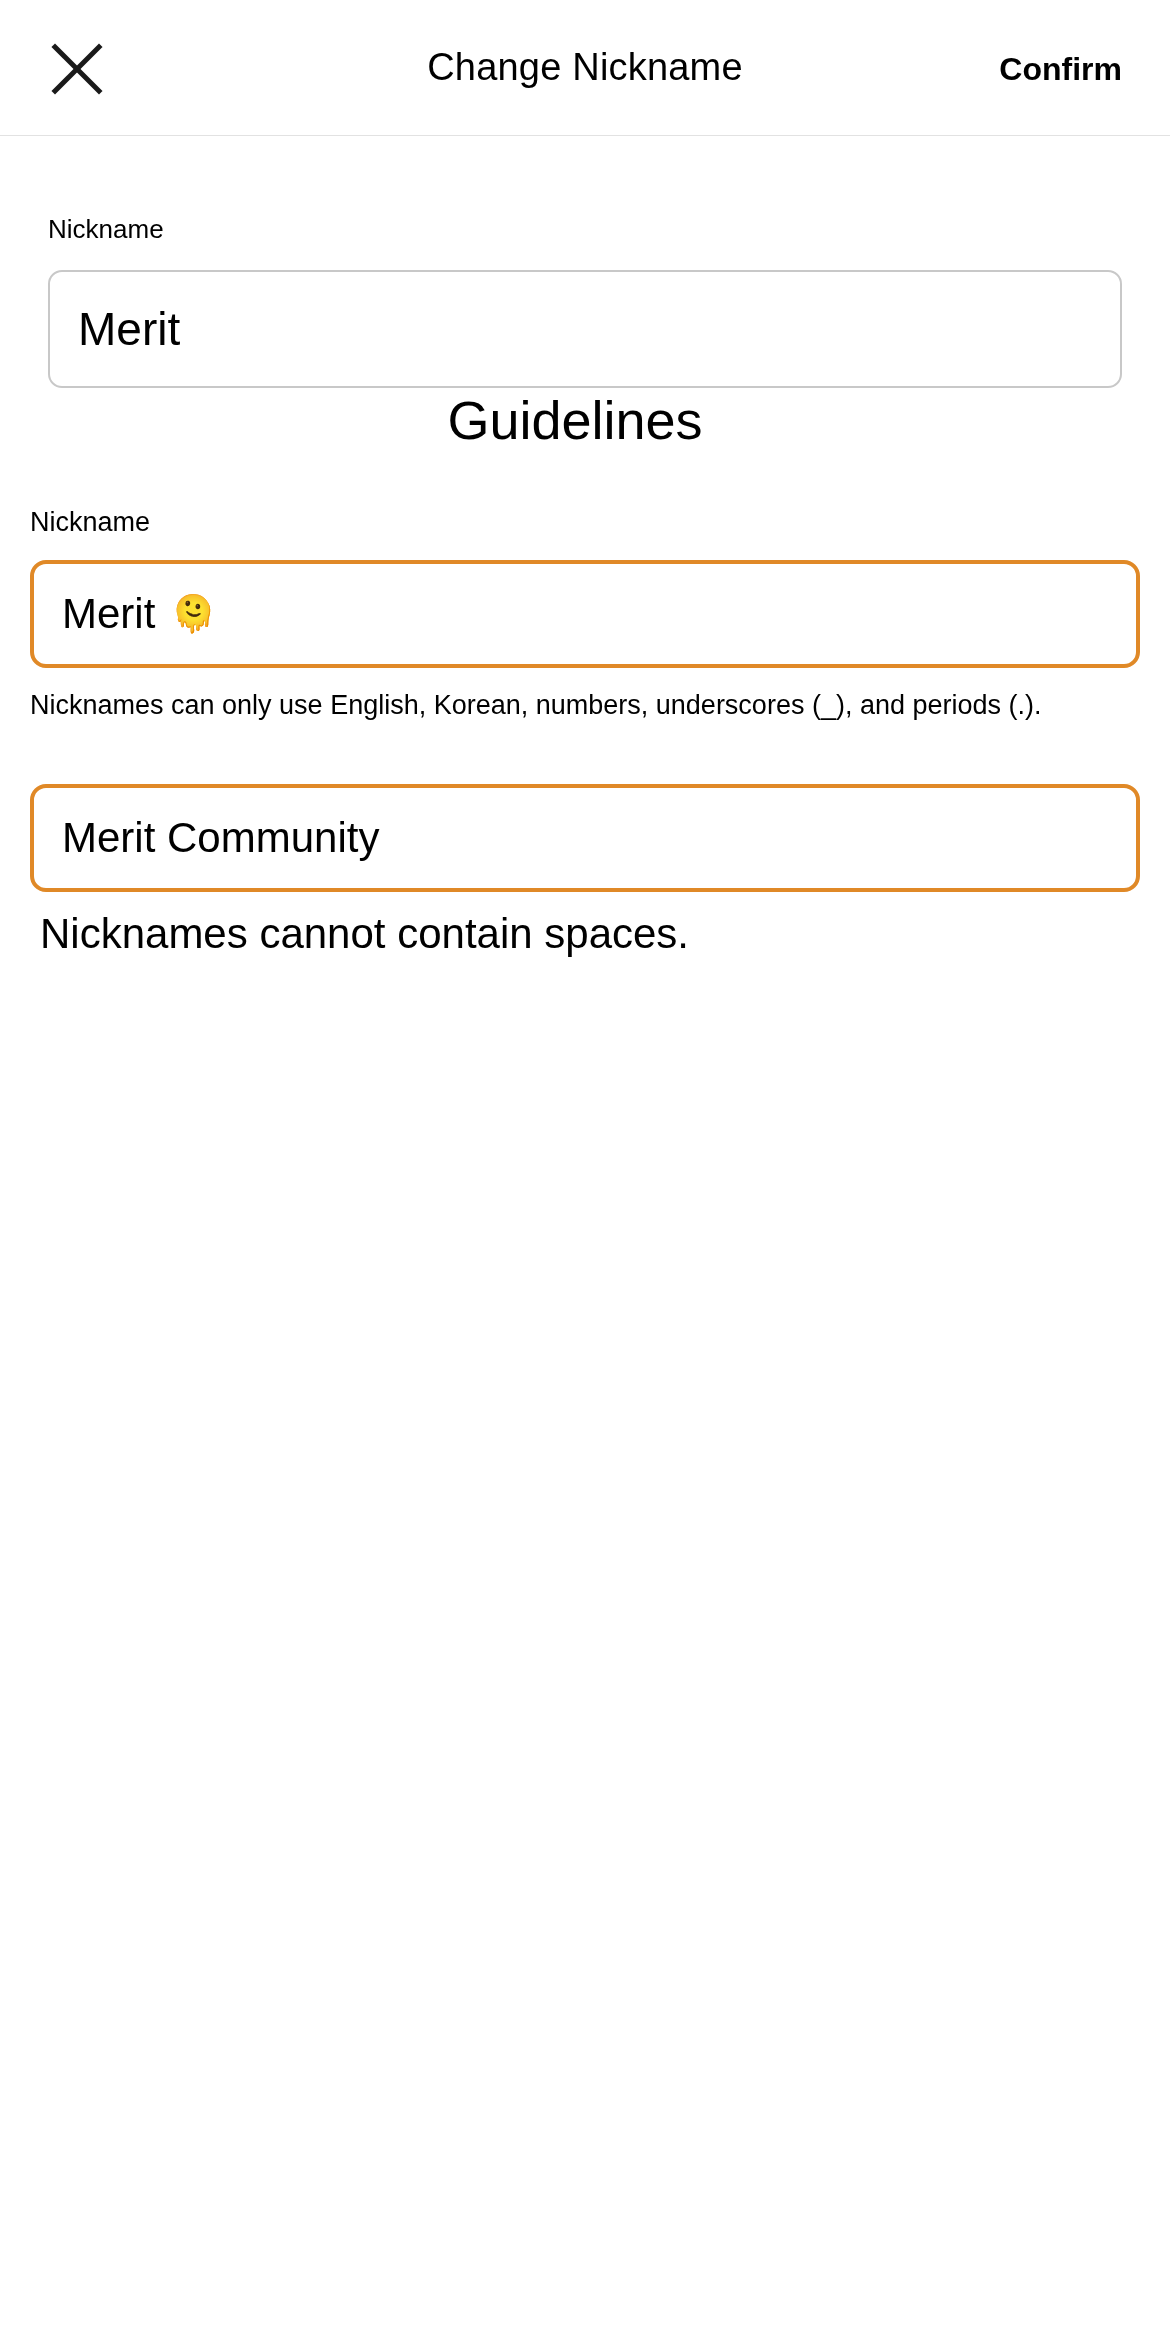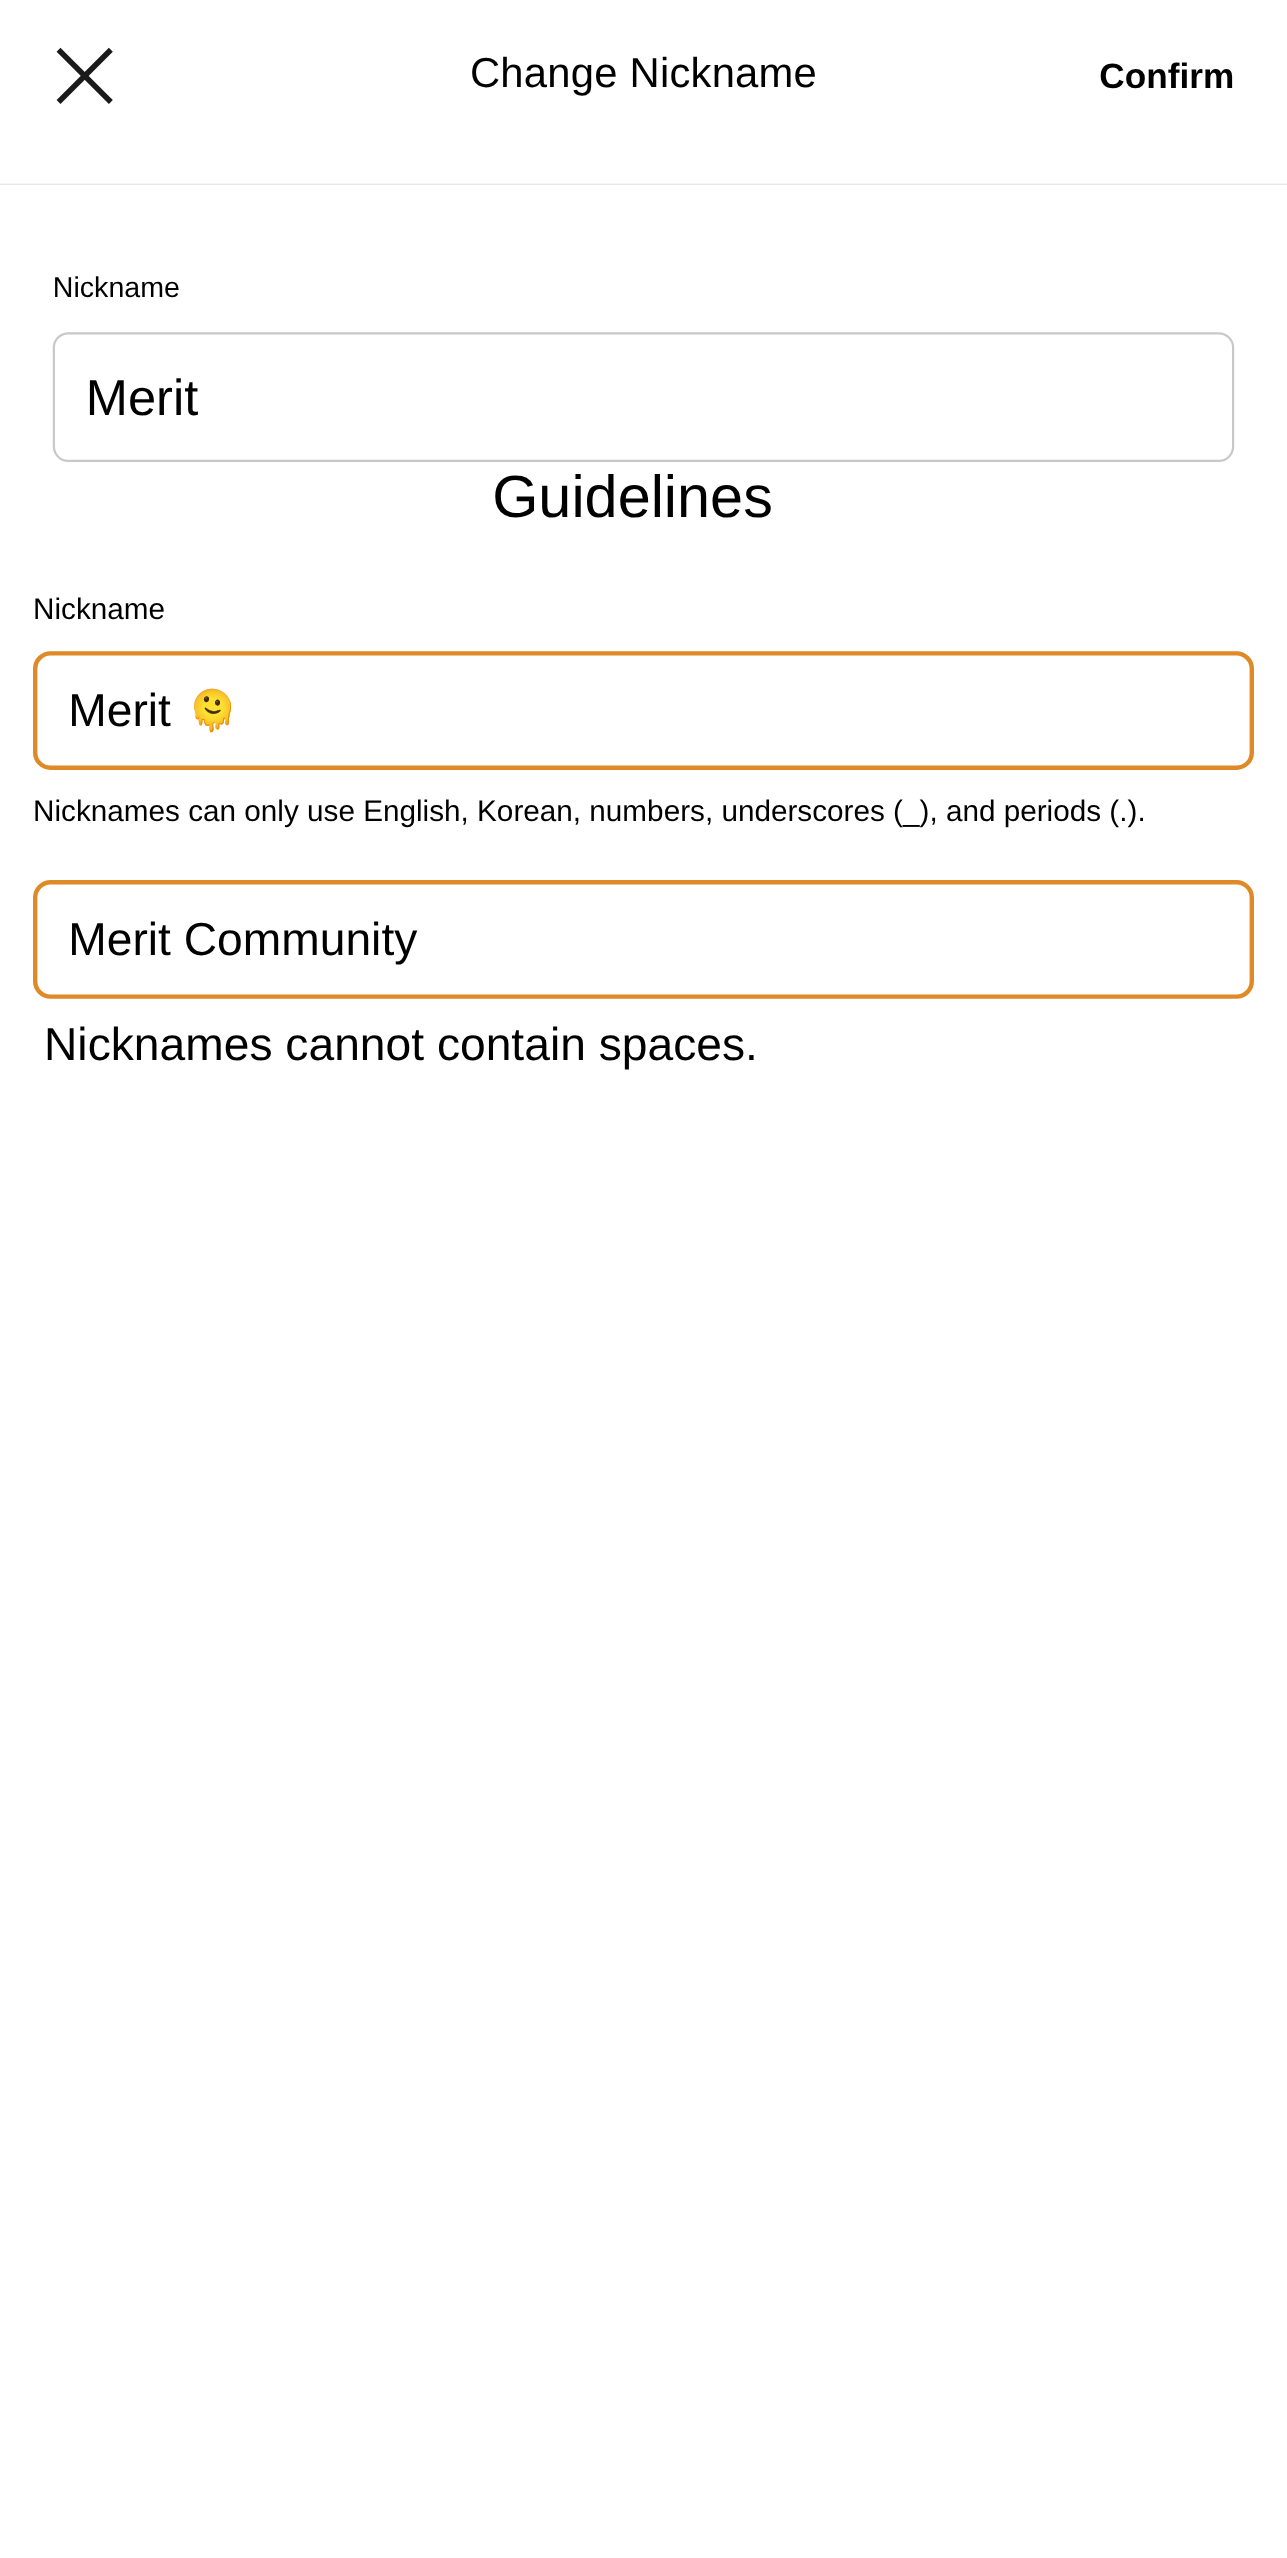--- a/index.html
+++ b/index.html
@@ -11,21 +11,21 @@
     width: 1170px;
     height: 2325px;
     font-family: "Liberation Sans", sans-serif;
     color: #000000;
     overflow: hidden;
   }
 
   
   .topbar {
     position: relative;
-    height: 168px;
+    height: 136px;
     border-bottom: 1px solid #e2e2e2;
     box-sizing: border-box;
   }
   .close-btn {
     position: absolute;
     left: 48px;
     top: 40px;
     width: 58px;
     height: 58px;
     cursor: pointer;
@@ -109,21 +109,21 @@
   }
   .guide-emoji {
     font-size: 36px;
     margin-left: 16px;
   }
   .guide-note {
     margin-top: 20px;
     font-size: 27px;
     line-height: 34px;
   }
-  .guide-box-2 { margin-top: 46px; }
+  .guide-box-2 { margin-top: 62px; }
   .guide-note-2 {
     margin-top: 22px;
     margin-left: 10px;
     font-size: 42px;
     line-height: 40px;
   }
 </style>
 </head>
 <body>
 

